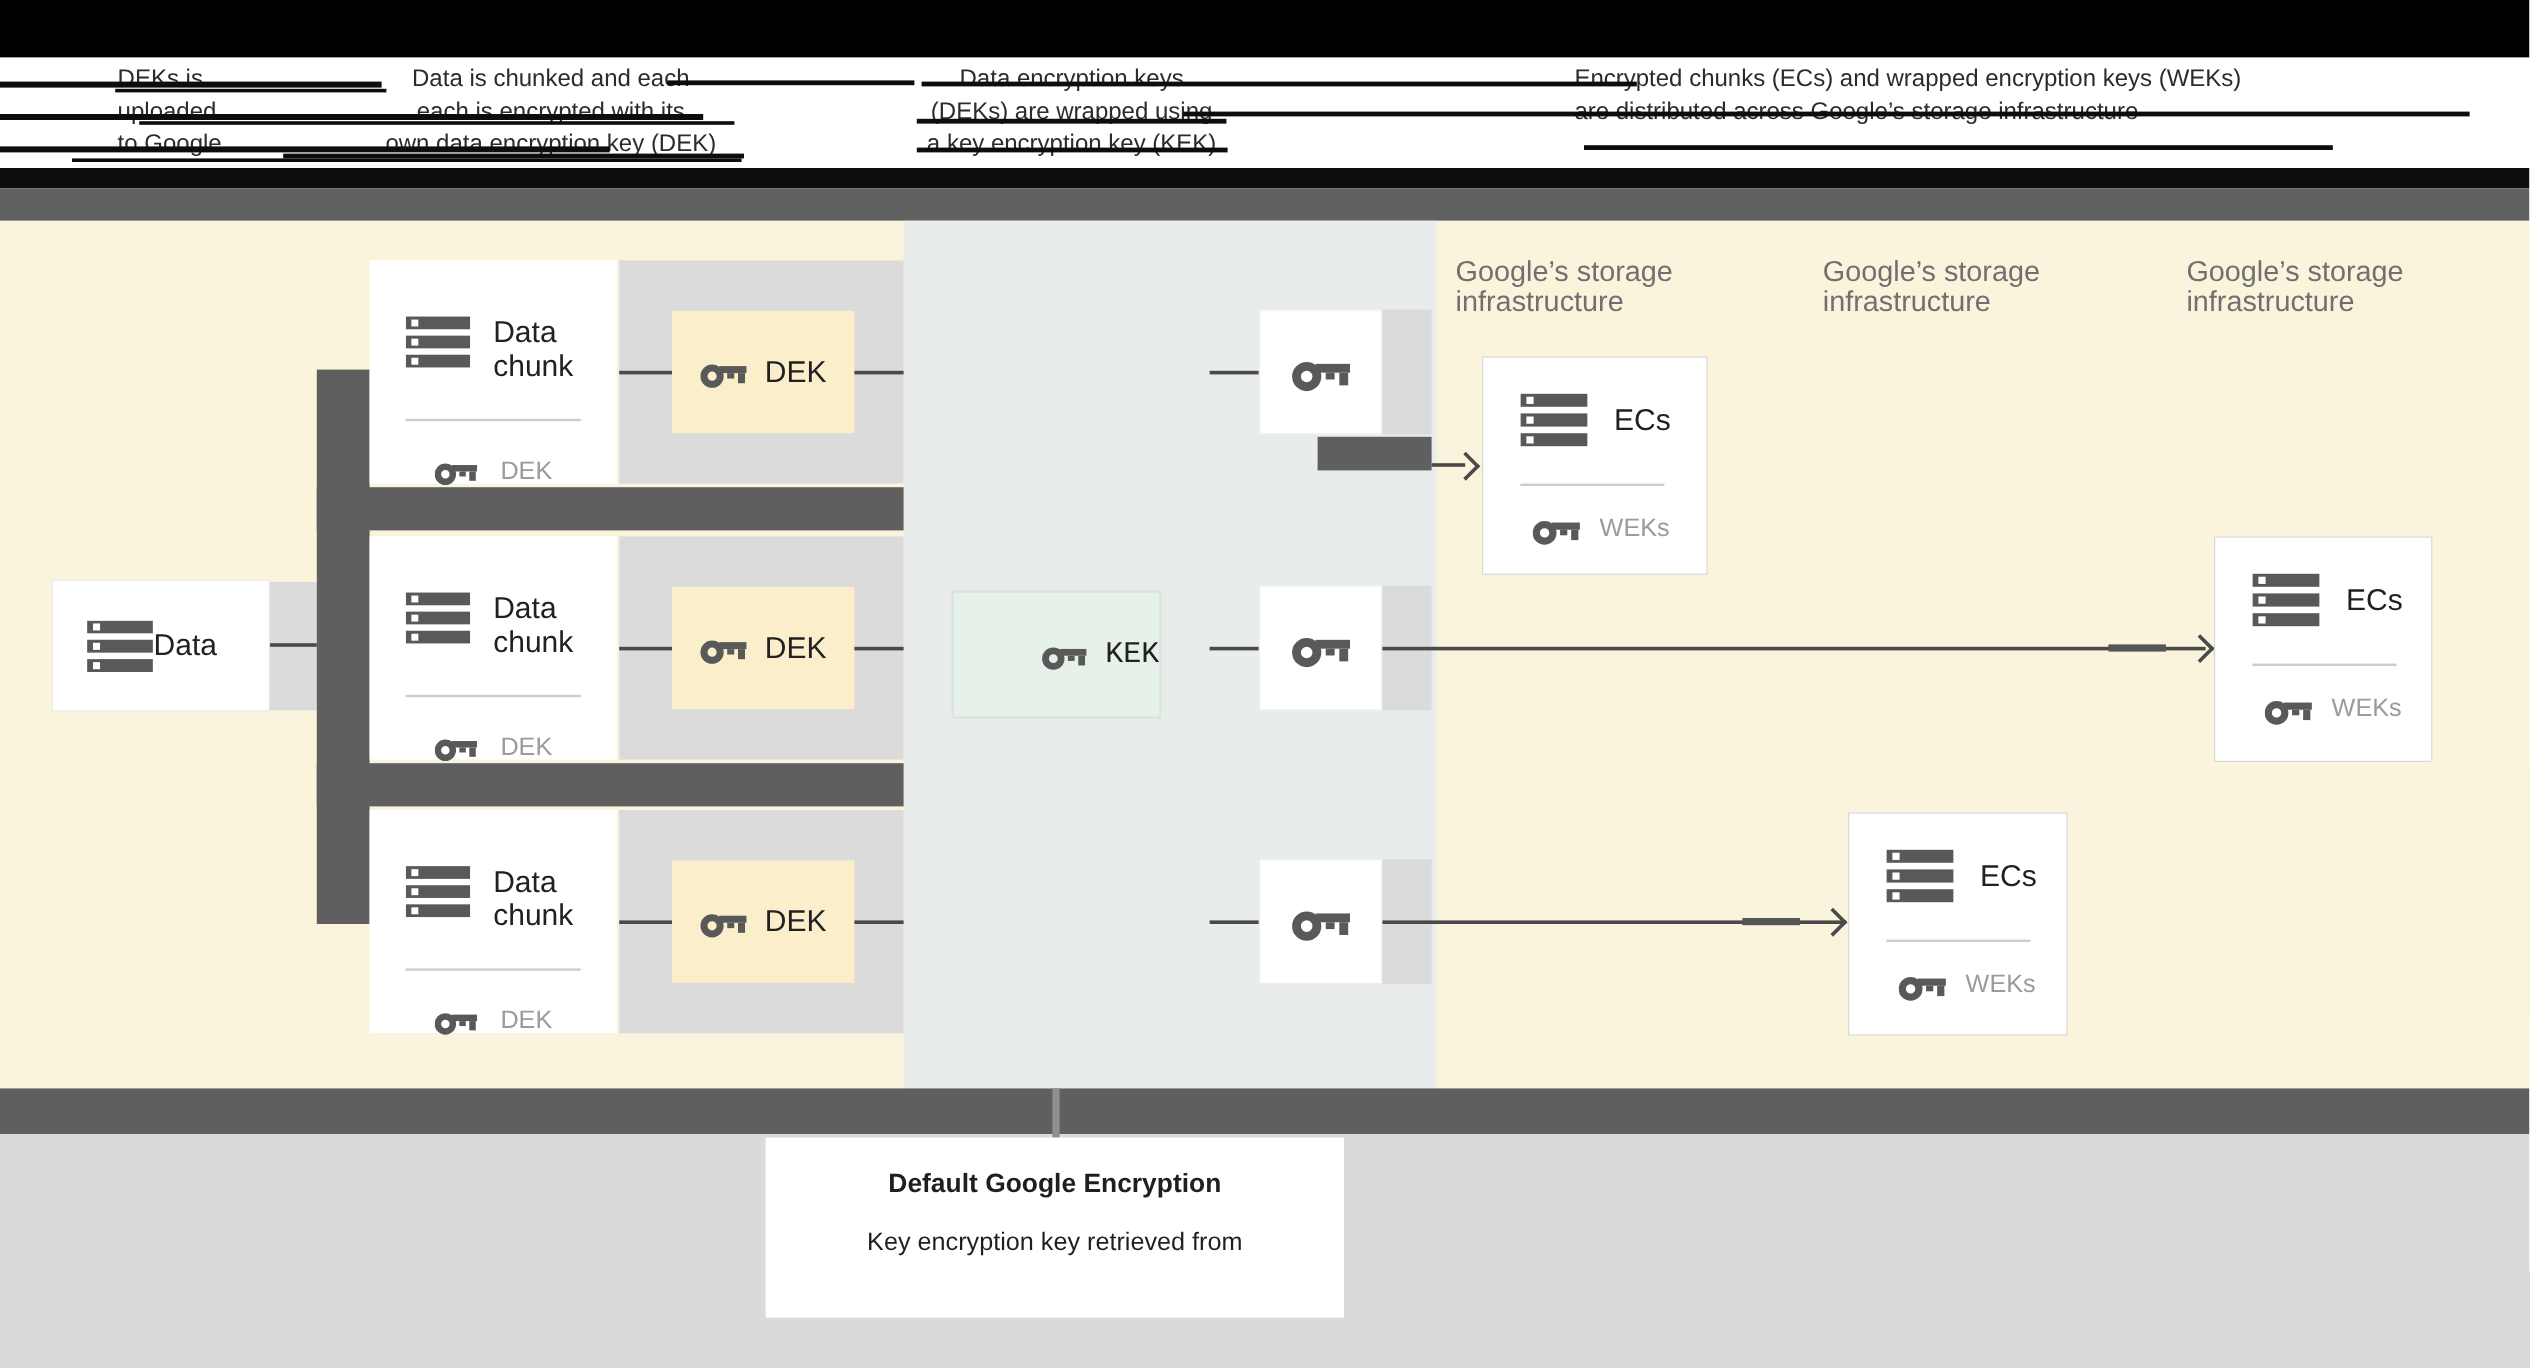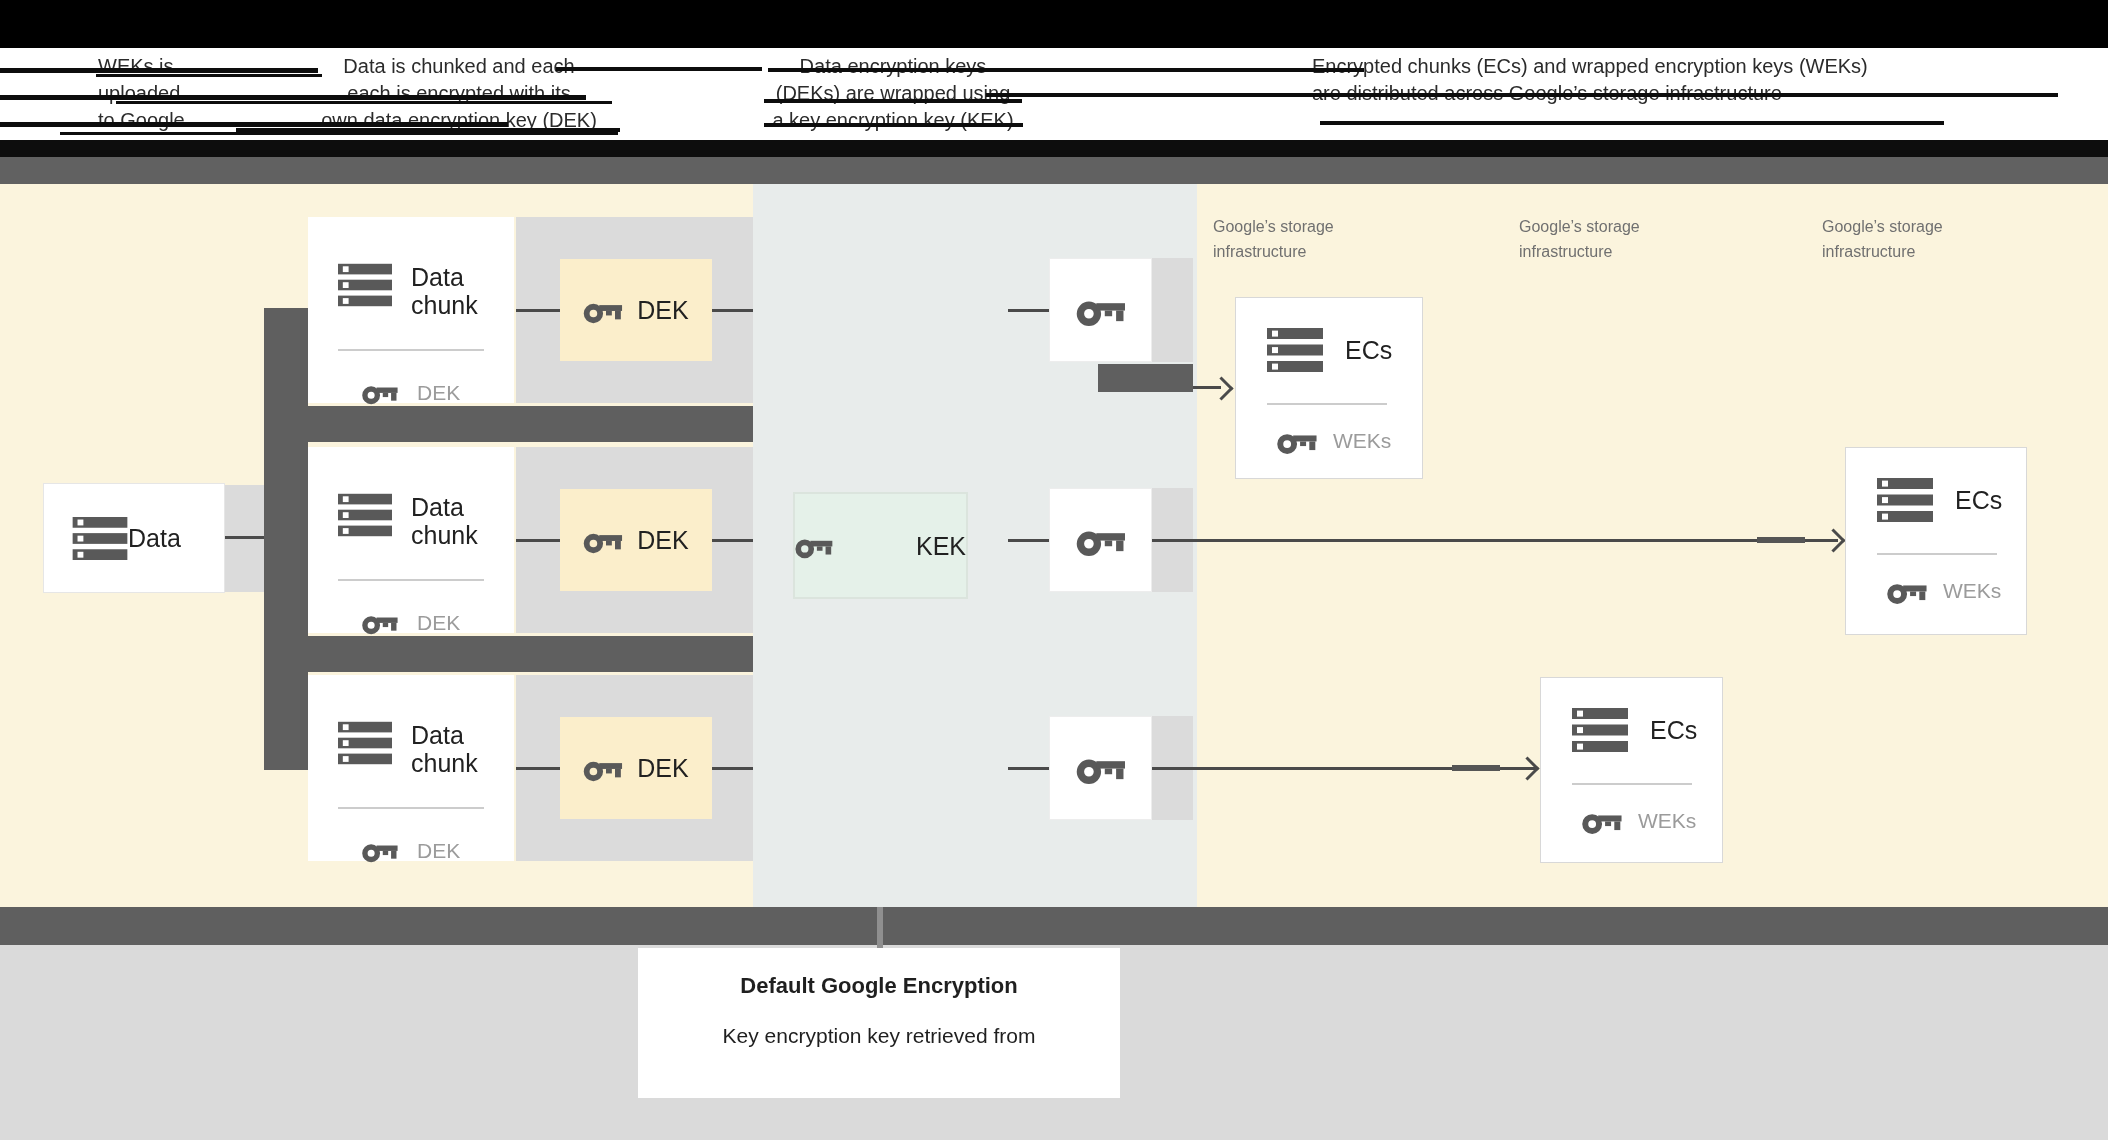--- a/index.html
+++ b/index.html
@@ -21,32 +21,32 @@
   .midcol{left:753px;top:184px;width:444px;height:723px;background:#E8ECEB;}
 
   .gray-band{background:#DBDBDB;}
   .dark{background:#5F5F5F;}
   .conn{background:#4A4A4A;height:3px;}
 
   .white-card{background:#fff;border:1px solid #E6E6E6;box-sizing:border-box;}
   .chunk-card{background:#fff;box-sizing:border-box;padding:46px 0 0 30px;}
   .dek-card{background:#FBEECB;box-sizing:border-box;display:flex;align-items:center;justify-content:center;gap:14px;}
   .kek-card{background:#E5F1E9;border:2px solid #DBE4DD;box-sizing:border-box;
-            display:flex;align-items:center;justify-content:space-between;gap:15px;}
+            display:flex;align-items:center;justify-content:flex-end;gap:15px;font-family:Liberation Mono, monospace;}
   .key-card{background:#fff;border:1px solid #EDEDED;box-sizing:border-box;
             display:flex;align-items:center;justify-content:center;}
   .ecs-card{background:#fff;border:1px solid #D8D8D8;box-sizing:border-box;padding:30px 0 0 31px;}
 
   .icon{color:#595959;flex:0 0 auto;}
   .row-flex{display:flex;align-items:center;}
   .card-title{font-size:25px;line-height:28px;color:#212121;}
   .muted{color:#9B9B9B;font-size:21px;}
   .divider{height:2px;background:#CCCCCC;}
 
-  .storage-label{font-size:16px;line-height:25px;color:#707070;}
+  .storage-label{font-size:24px;line-height:25px;color:#707070;}
 
   .chev{position:absolute;width:14px;height:14px;border-top:3px solid #4A4A4A;
         border-right:3px solid #4A4A4A;transform:rotate(45deg);}
   .thickseg{position:absolute;height:6px;background:#555;}
 
   
   .bot-bar{left:0;top:907px;width:2108px;height:38px;background:#5F5F5F;}
   .seam{left:877px;top:907px;width:6px;height:41px;background:#8F8F8F;}
   .bot-area{left:0;top:945px;width:2108px;height:195px;background:#DADADA;}
   .caption{left:638px;top:948px;width:482px;height:150px;background:#fff;
@@ -81,21 +81,21 @@
   </defs>
 </svg>
 
 <div id="app">
 
   <div class="abs top-black"></div>
 
   <div class="abs hdr-white"></div>
 
   <div class="abs hdr-step" style="left:98px;width:170px;text-align:left;">
-    <span class="ln">WEKs is</span>
+    <span class="ln">DEKs is</span>
     <span class="ln">uploaded</span>
     <span class="ln">to Google</span>
   </div>
   <div class="abs hdr-step" style="left:298px;width:322px;text-align:center;">
     <span class="ln">Data is chunked and each</span>
     <span class="ln">each is encrypted with its</span>
     <span class="ln">own data encryption key (DEK)</span>
   </div>
   <div class="abs hdr-step" style="left:758px;width:270px;text-align:center;">
     <span class="ln">Data encryption keys</span>

